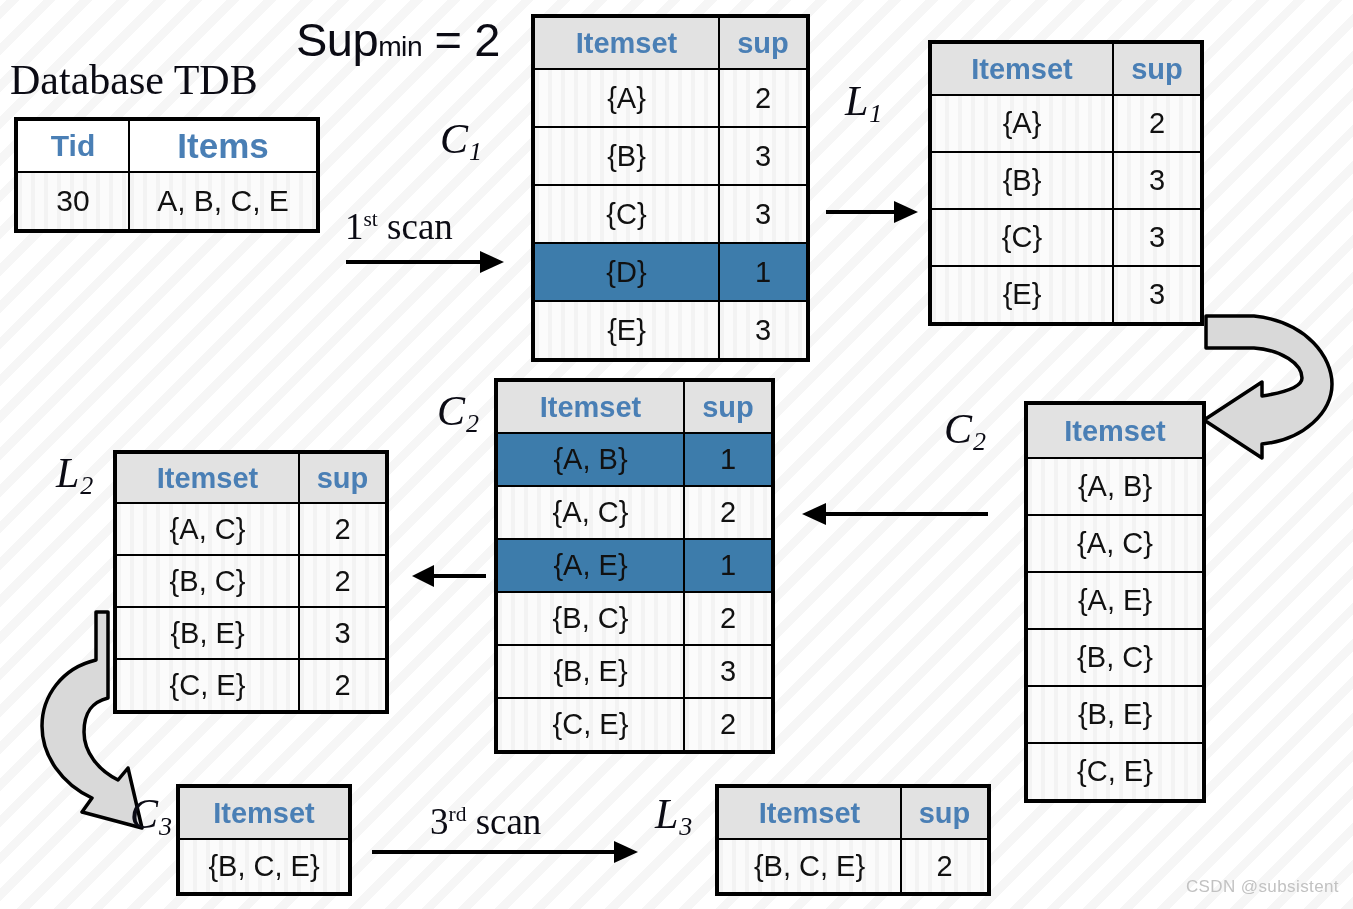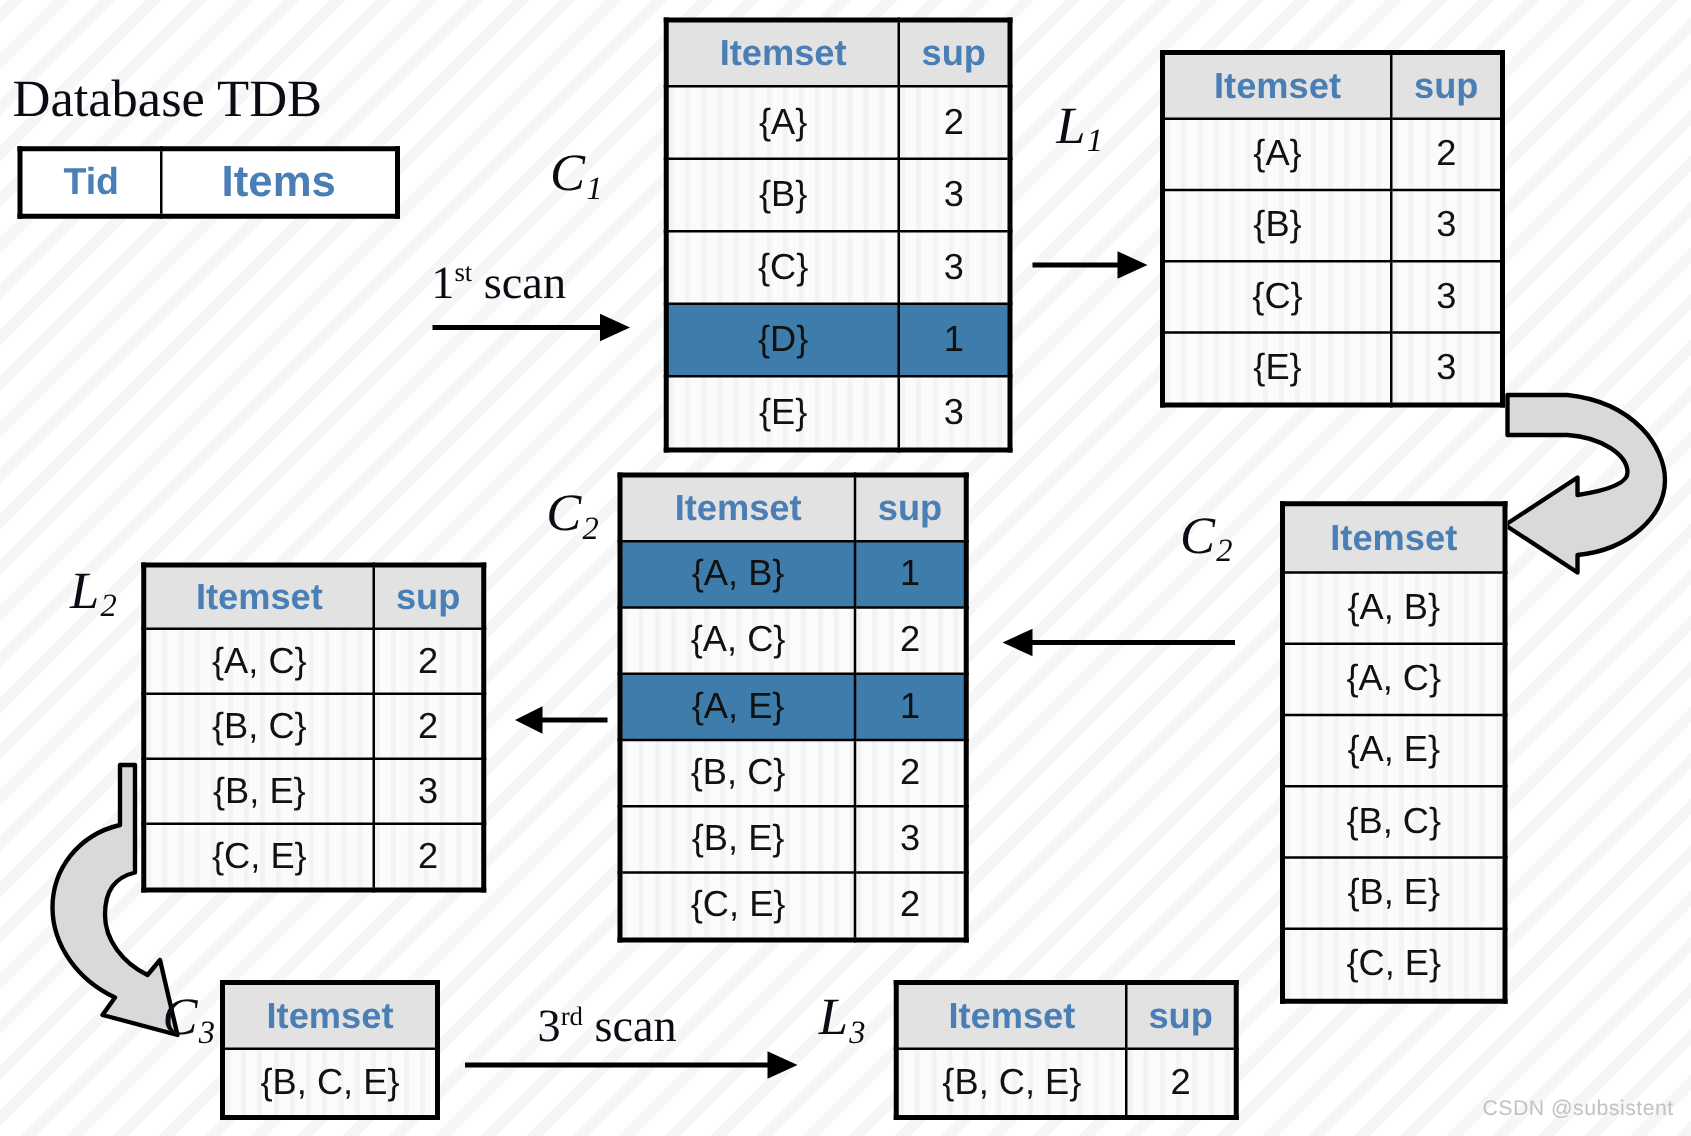--- a/index.html
+++ b/index.html
@@ -115,29 +115,36 @@
     white-space:nowrap;
   }
 </style>
 </head>
 <body>
 
 <div id="stage">
 
   <div id="dbtitle" style="left:10px;top:56px;">Database TDB</div>
 
+  <div id="supmin" style="left:296px;top:12px;">
+    <span>Sup</span><span class="sub">min</span><span> = 2</span>
+  </div>
 
   <table class="tbl" id="tdb-table" style="left:14px;top:117px;width:306px;">
     <thead>
       <tr>
         <th class="plain" style="width:110px;height:50px;font-size:30px;">Tid</th>
         <th class="plain" style="height:50px;font-size:35px;">Items</th>
       </tr>
     </thead>
     <tbody>
+      <tr>
+        <td style="height:56px;font-size:30px;">30</td>
+        <td style="height:56px;font-size:30px;">A, B, C, E</td>
+      </tr>
     </tbody>
   </table>
 
   <div class="scan" style="left:345px;top:205px;">
     <span>1</span><sup>st</sup><span> scan</span>
   </div>
   <svg class="arrow" style="left:344px;top:248px;" width="162" height="28">
     <line x1="2" y1="14" x2="138" y2="14" stroke="#000" stroke-width="4"></line>
     <polygon points="136,3 160,14 136,25" fill="#000"></polygon>
   </svg>

